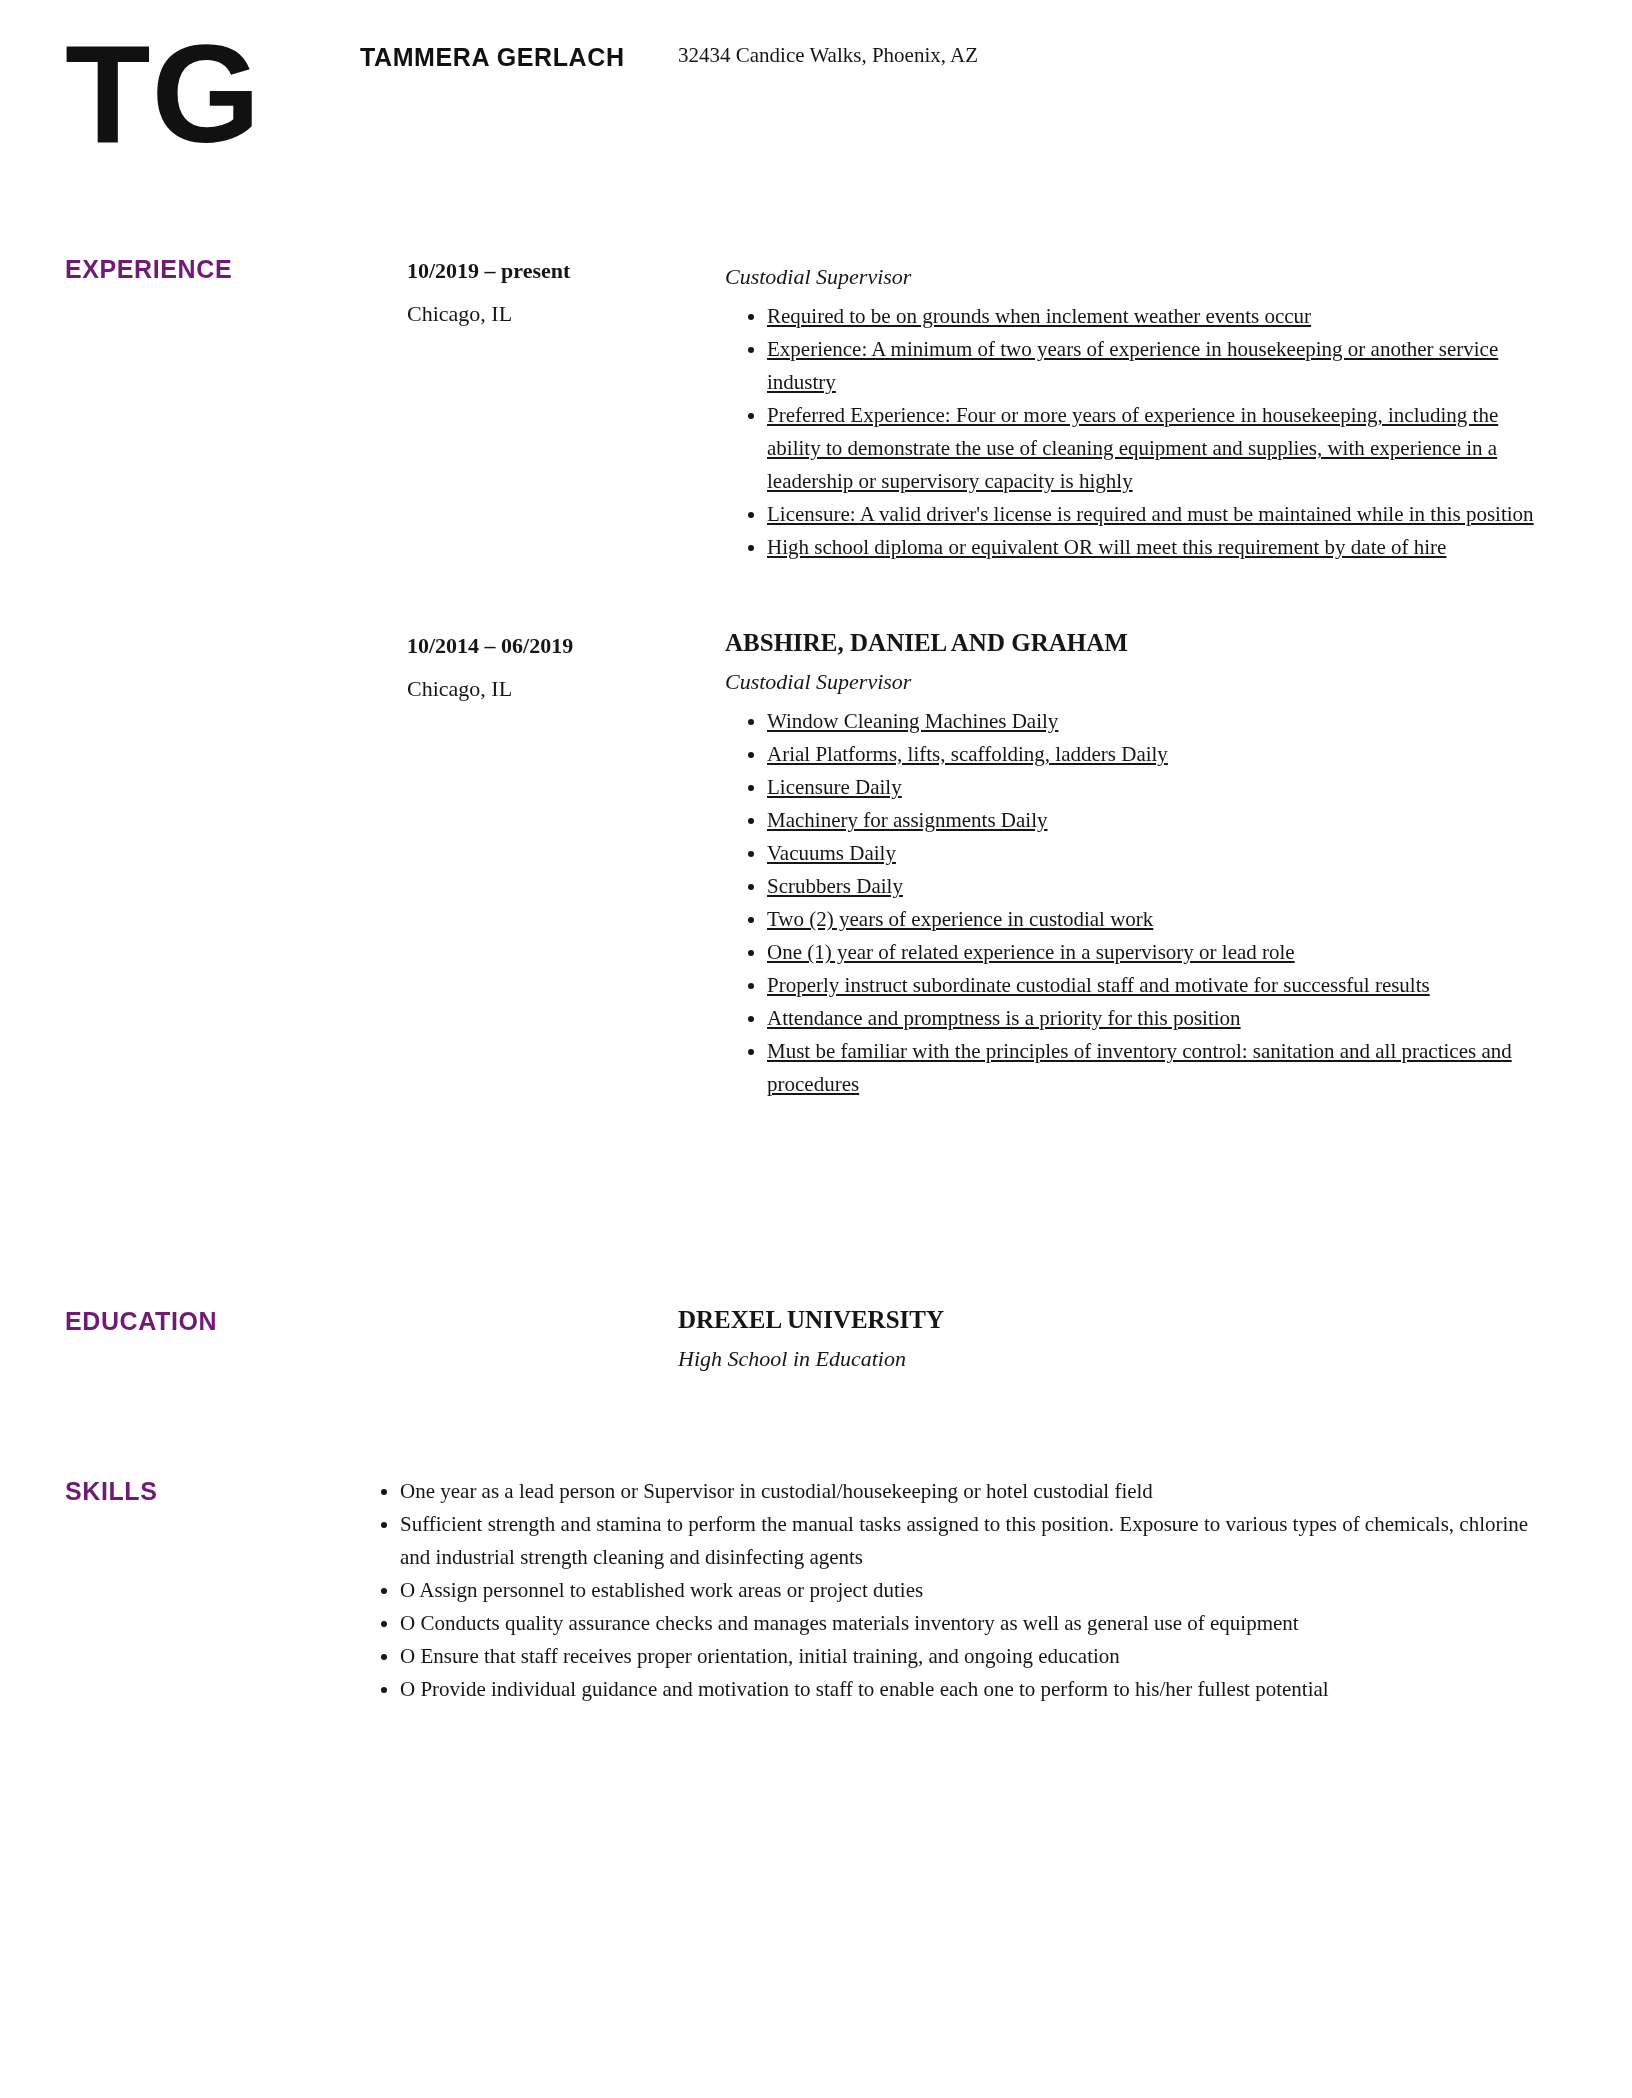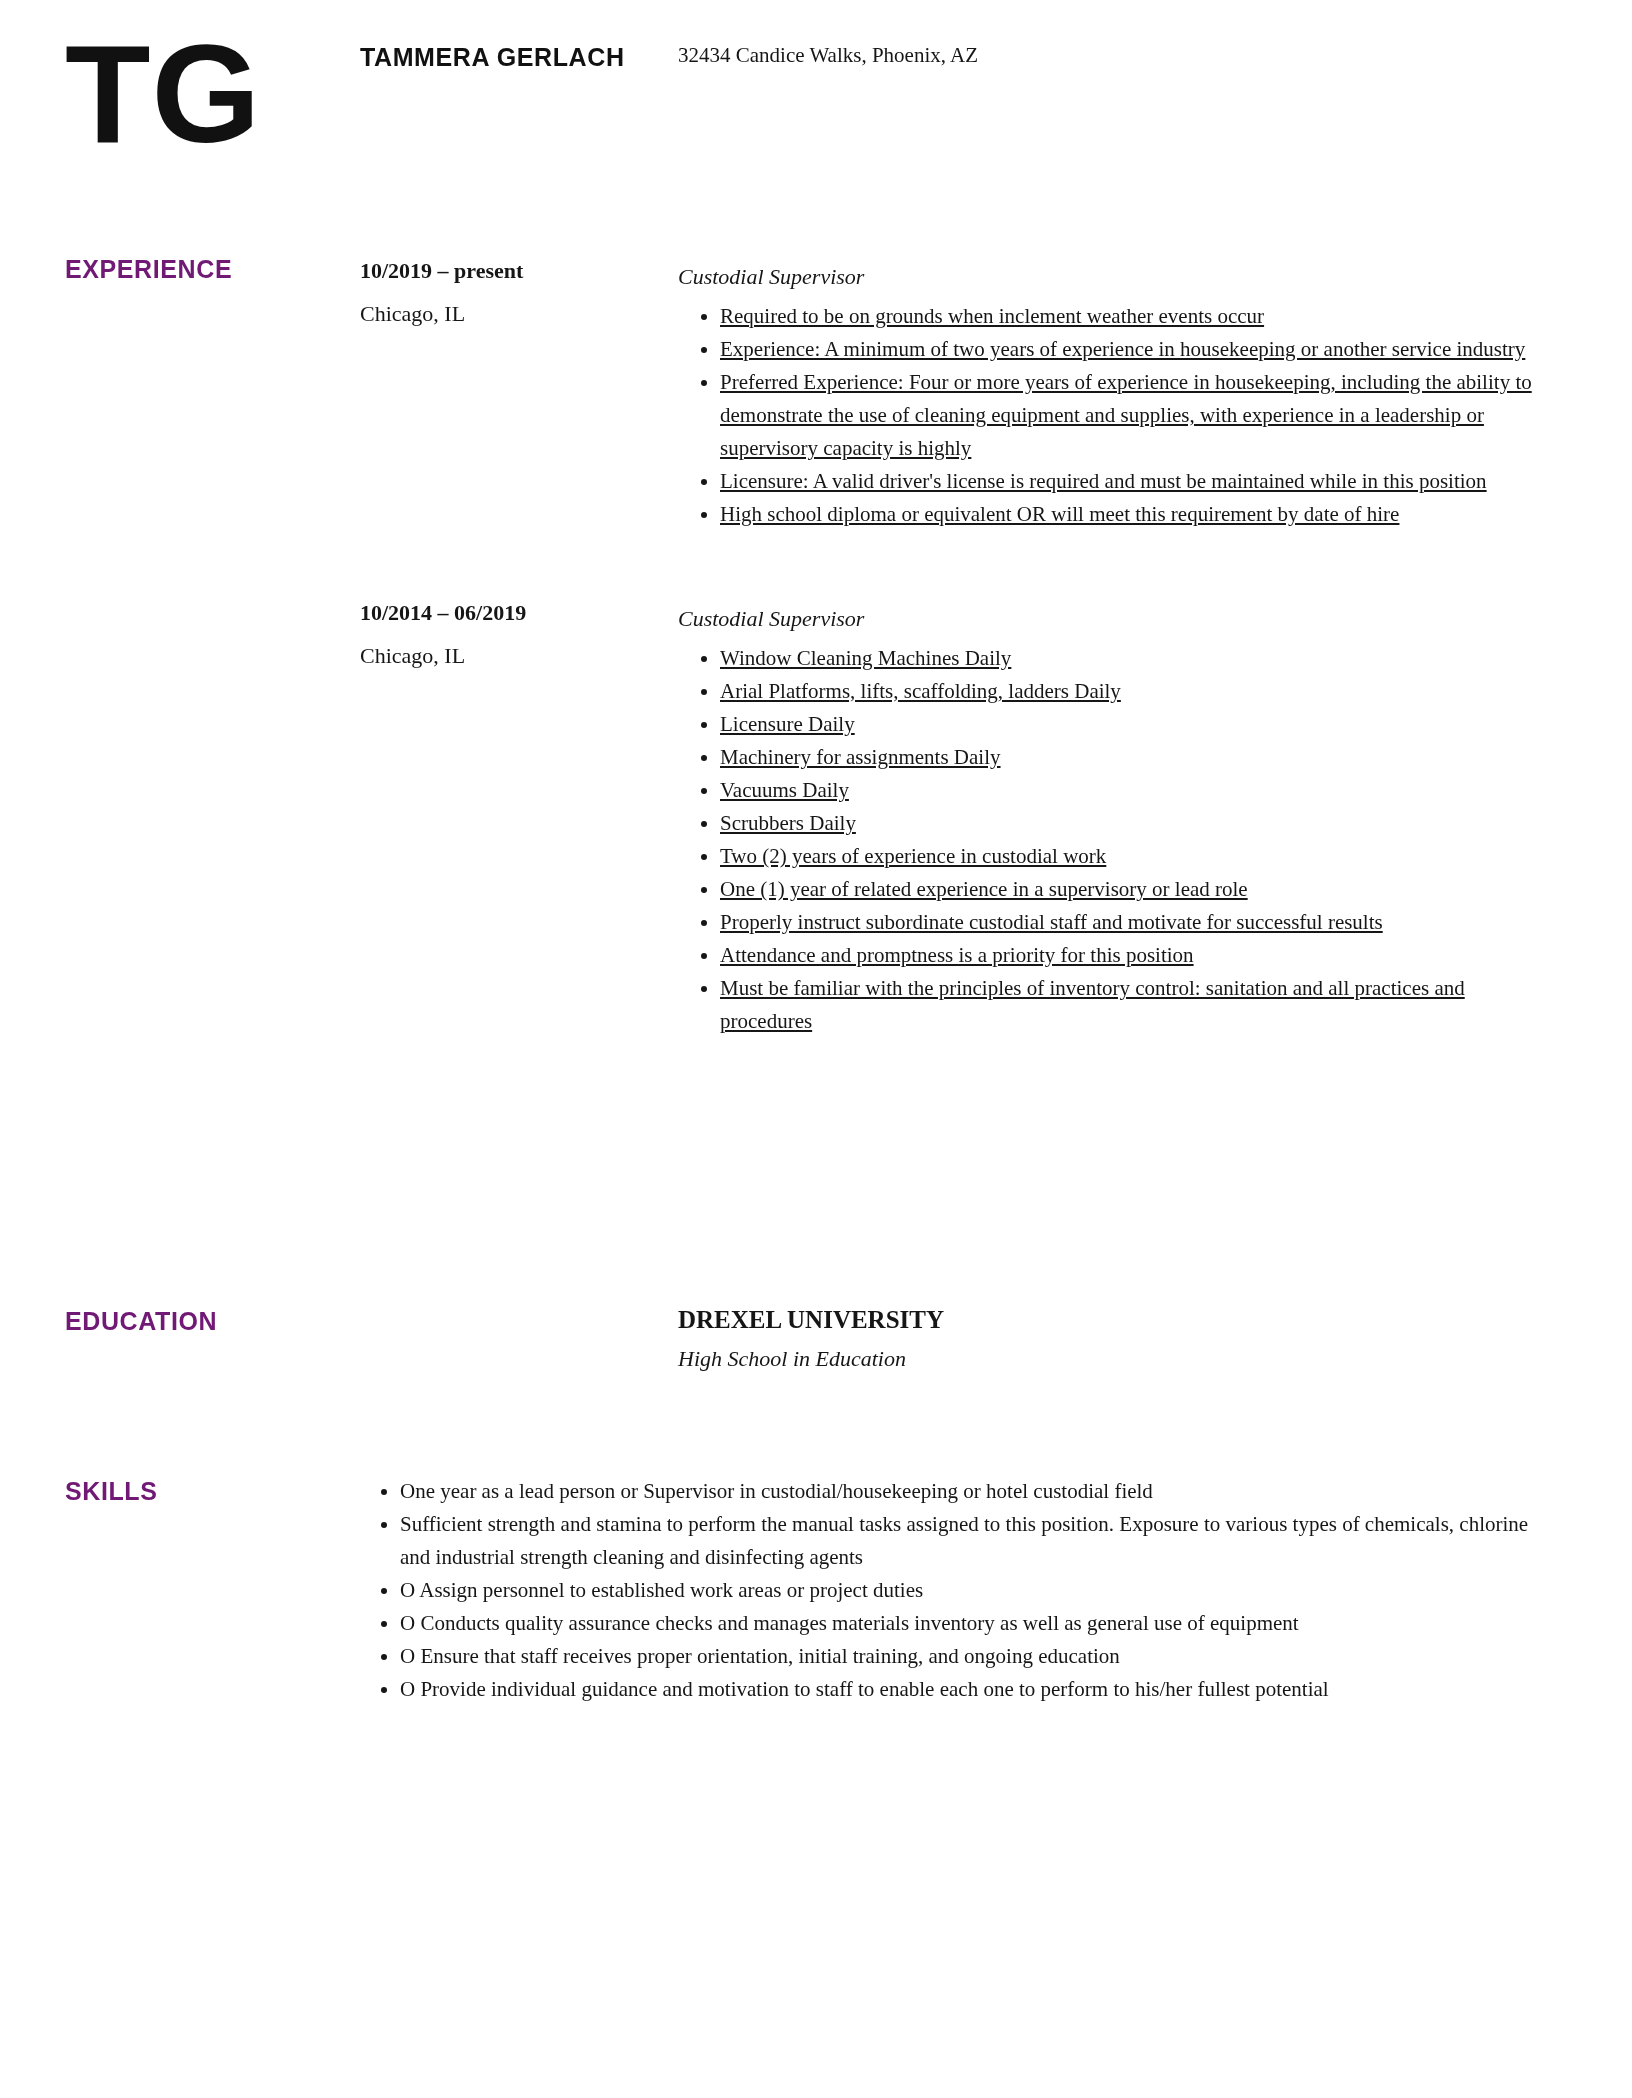--- a/index.html
+++ b/index.html
@@ -20,21 +20,21 @@
     font-family:"Liberation Sans", sans-serif; font-weight:700;
     font-size:25px; letter-spacing:0.6px; padding-top:3px; color:#111;
   }
   .contact { font-size:21px; line-height:31px; }
 
   .section-label {
     font-family:"Liberation Sans", sans-serif; font-weight:700;
     font-size:25px; letter-spacing:0.6px; color:#701a75; padding-top:2px;
   }
 
-  .job { display:grid; grid-template-columns:318px 1fr; }
+  .job { display:grid; grid-template-columns:318px 1fr;margin-left:47px; }
   .job + .job { margin-top:64px; }
   .job-dates { font-weight:700; font-size:22px; line-height:30px; padding-top:3px; }
   .job-location { font-size:22px; margin-top:15px; }
   .company { font-weight:700; font-size:25px; line-height:30px; }
   .role { font-style:italic; font-size:22px; margin-top:11px; }
 
   ul.bullets { margin-top:10px; padding-left:42px; list-style:disc;text-decoration:underline; }
   ul.bullets li { font-size:21px; line-height:33px; }
 
   .edu-body { grid-column:3; }
@@ -74,20 +74,21 @@
         </ul>
       </div>
     </article>
 
     <article class="job">
       <div>
         <div class="job-dates">10/2014 – 06/2019</div>
         <div class="job-location">Chicago, IL</div>
       </div>
       <div>
+        <h2 class="company">ABSHIRE, DANIEL AND GRAHAM</h2>
         <div class="role">Custodial Supervisor</div>
         <ul class="bullets">
           <li>Window Cleaning Machines Daily</li>
           <li>Arial Platforms, lifts, scaffolding, ladders Daily</li>
           <li>Licensure Daily</li>
           <li>Machinery for assignments Daily</li>
           <li>Vacuums Daily</li>
           <li>Scrubbers Daily</li>
           <li>Two (2) years of experience in custodial work</li>
           <li>One (1) year of related experience in a supervisory or lead role</li>

